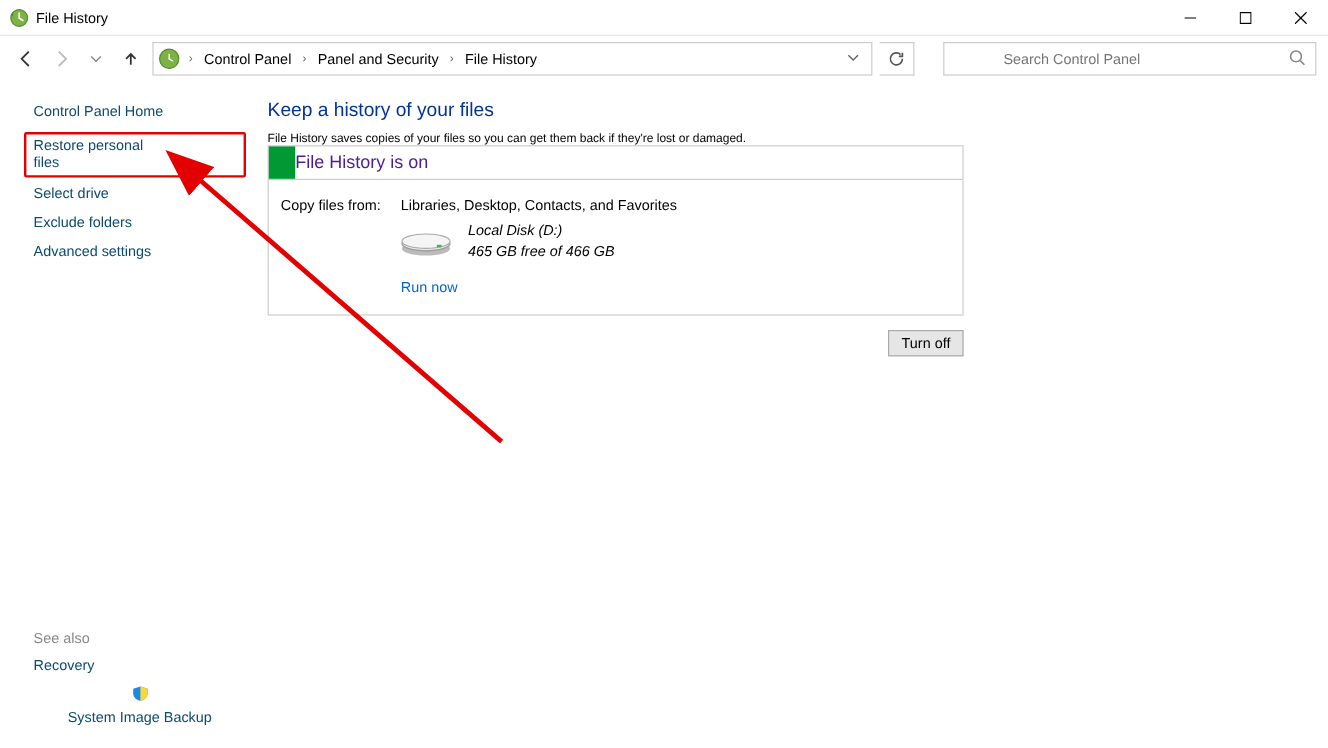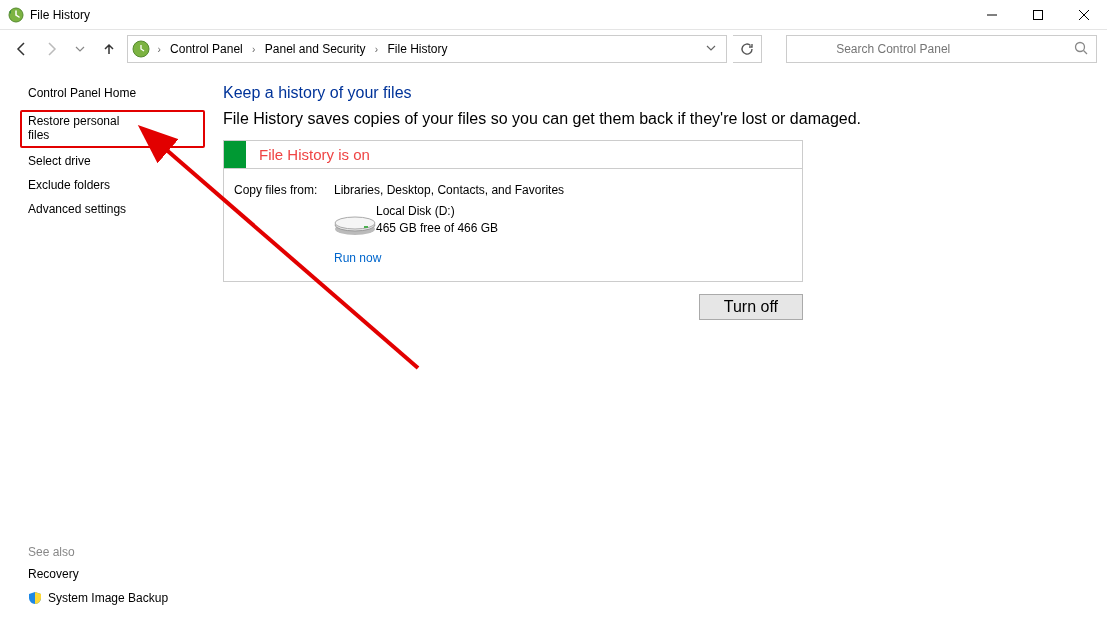--- a/index.html
+++ b/index.html
@@ -19,43 +19,43 @@
   .crumb { padding: 0 4px; height: 100%; display: flex; align-items: center; text-align: right; }
   .crumb-sep { width: 14px; display: flex; align-items: center; justify-content: center; color: #666; font-size: 10px; }
   .addr-dropdown { margin-left: auto; color: #666; padding: 0 6px; }
   .refresh-box { width: 30px; height: 28px; border: 1px solid #ccc; border-left: none; display: flex; align-items: center; justify-content: center; color: #555; }
   .searchbox { width: 320px; height: 28px; border: 1px solid #ccc; display: flex; align-items: center; padding: 0 8px; color: #777; margin-left: 18px; }
   .searchbox input { border: none; outline: none; flex: 1; font-size: 12px; color: #555; margin-left: 41px; }
   .searchbox .sicon { color: #888; }
 
   .body-area { display: flex; height: calc(623px - 30px - 38px); position: relative; }
   .sidebar { width: 205px; padding: 18px 0 8px 28px; display: flex; flex-direction: column; }
-  .sidebar a { color: #000000; text-decoration: none; font-size: 12px; margin-bottom: 10px; display: block; }
+  .sidebar a { color: #0c4a6e; text-decoration: none; font-size: 12px; margin-bottom: 10px; display: block; }
   .sidebar .highlighted { border: 2px solid #e20000; padding: 2px 60px 4px 6px; margin-left: -8px; margin-bottom: 6px; display: inline-block; border-radius: 2px; }
   .see-also { margin-top: auto; color: #888; font-size: 12px; margin-bottom: 8px; }
-  .shield-row { display: flex; align-items: center; gap: 6px; margin-bottom: 10px; }
+  .shield-row { display: flex; align-items: center; gap: 6px; margin-bottom: 10px; flex-direction: column; }
 
   .main { flex: 1; padding: 16px 20px 0 18px; }
   .page-title { color: #003399; font-size: 16px; font-weight: 400; margin-bottom: 8px; }
-  .page-desc { font-size: 16px; margin-bottom: 12px; }
+  .page-desc { font-size: 10px; }
   .status-box { border: 1px solid #ccc; width: 580px; }
   .status-header { display: flex; align-items: center; height: 28px; border-bottom: 1px solid #ccc; }
   .status-accent { width: 22px; height: 100%; background: #009933; }
-  .status-text { color: #ef4444; font-size: 15px; padding-left: 13px; }
+  .status-text { color: #4c1d95; font-size: 15px; padding-left: 0; }
   .status-body { padding: 14px 10px 16px 10px; font-size: 12px; }
   .detail-row { display: flex; margin-bottom: 6px; }
   .detail-label { width: 100px; }
   .detail-val { flex: 1; }
-  .drive-block { display: flex; align-items: flex-end; gap: 0; margin-top: 4px; margin-left: 100px; }
+  .drive-block { display: flex; align-items: center; gap: 14px; margin-top: 4px; margin-left: 100px; font-style: italic; }
   .drive-icon { width: 42px; height: 28px; }
   .drive-text div { line-height: 1.4; }
   .run-link { color: #0066cc; margin-left: 100px; display: inline-block; margin-top: 14px; cursor: pointer; }
 
   .turnoff-row { width: 580px; display: flex; justify-content: flex-end; margin-top: 12px; }
-  .turnoff-btn { padding: 3px 24px; border: 1px solid #aaa; background: #e6e6e6; font-size: 16px; cursor: pointer; }
+  .turnoff-btn { padding: 3px 10px; border: 1px solid #aaa; background: #e6e6e6; font-size: 12px; cursor: pointer; }
 
   .arrow-overlay { position: absolute; left: 0; top: 0; pointer-events: none; }
 </style>
 </head>
 <body>
 
 <div class="titlebar">
   <svg class="app-icon" viewBox="0 0 16 16">
     <circle cx="8" cy="8" r="7" fill="#7cb342" stroke="#558b2f"></circle>
     <path d="M8 4 V8 L11 10" stroke="#fff" stroke-width="1.5" fill="none" stroke-linecap="round"></path>

